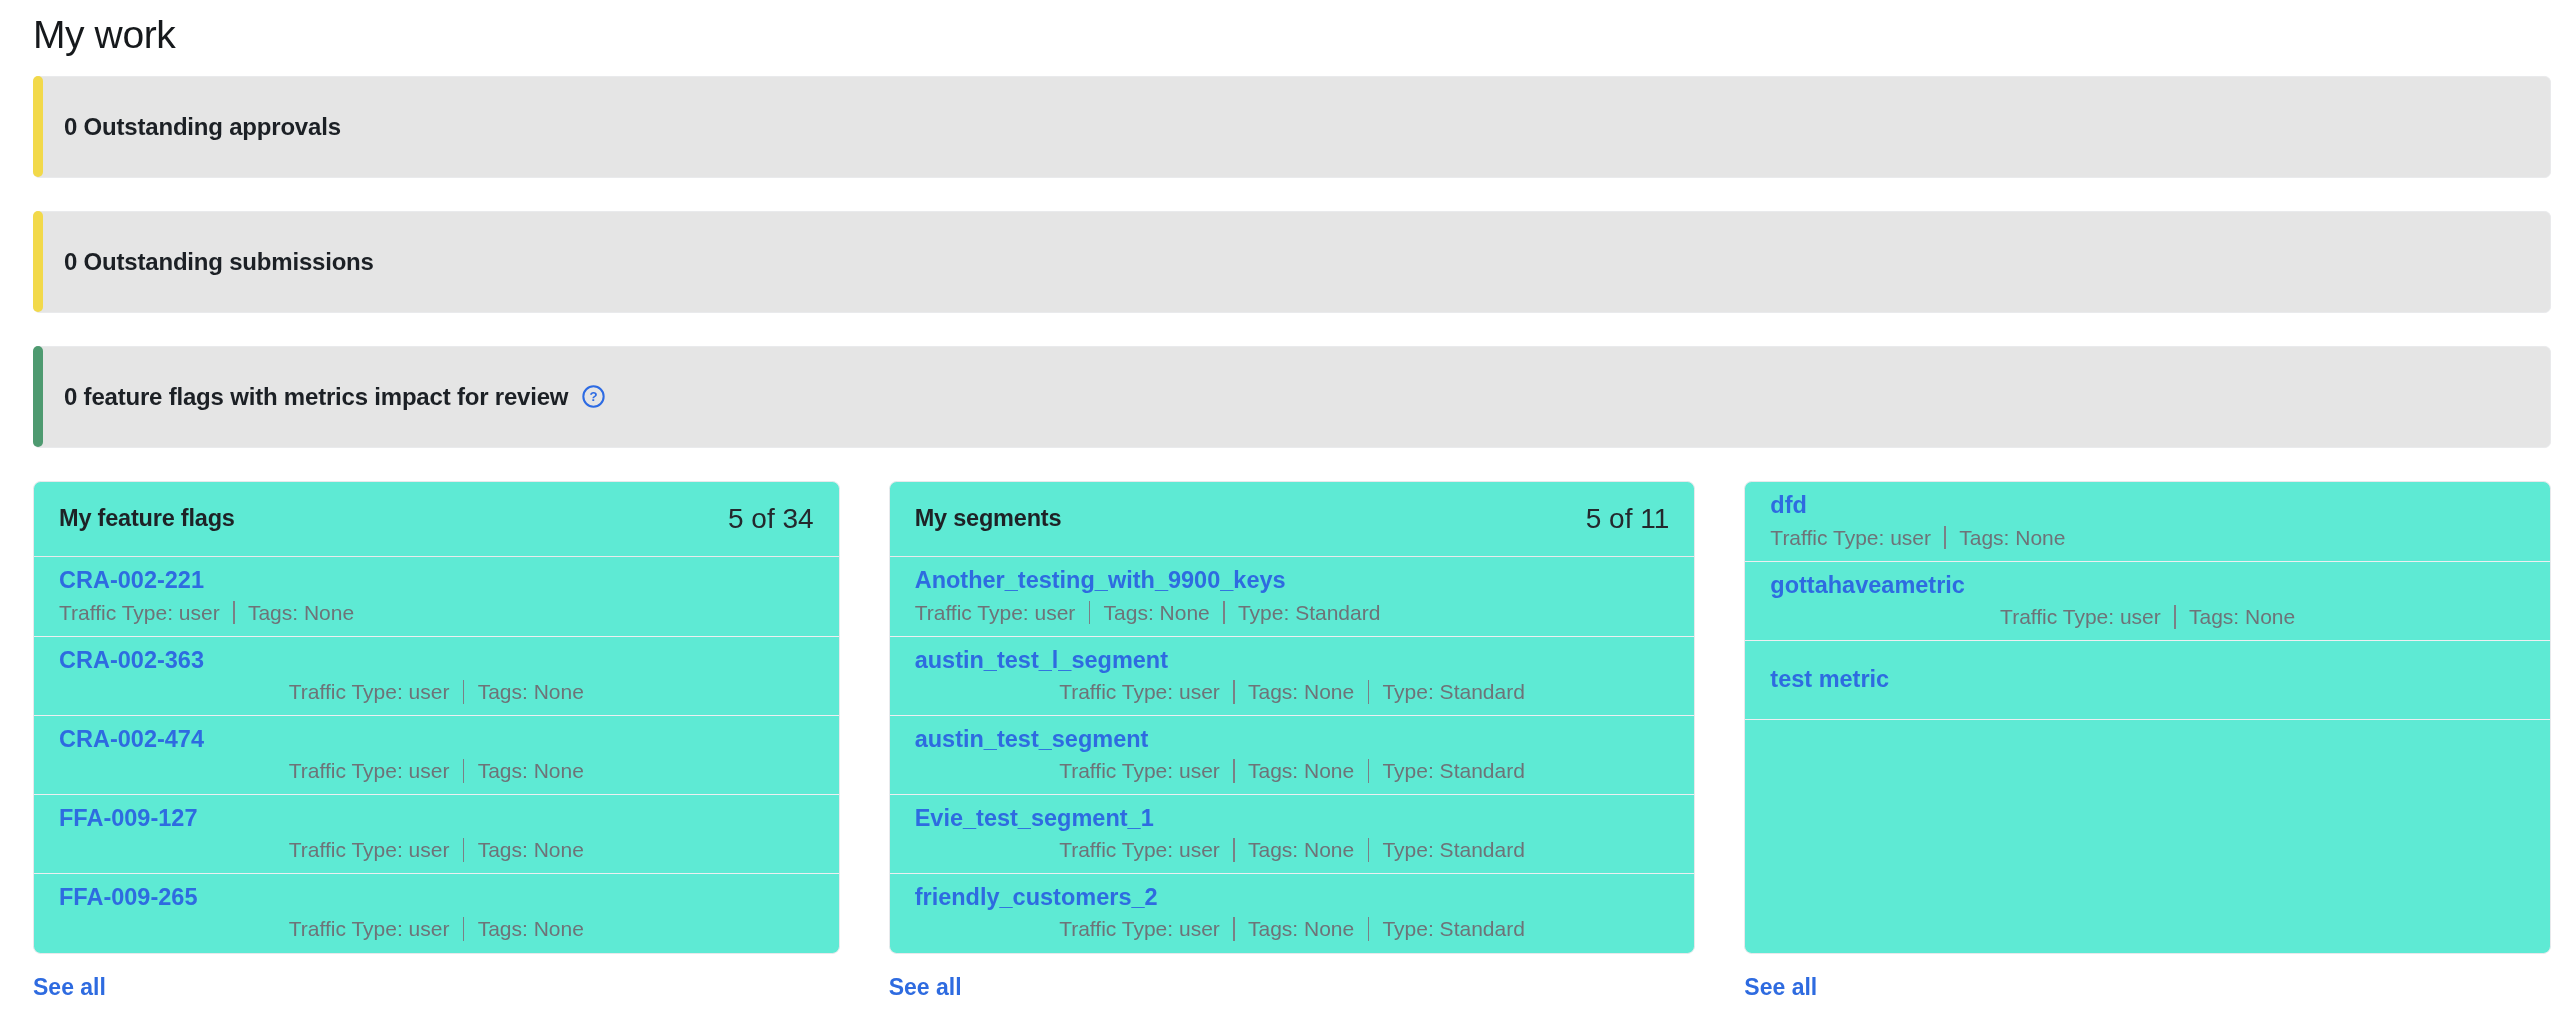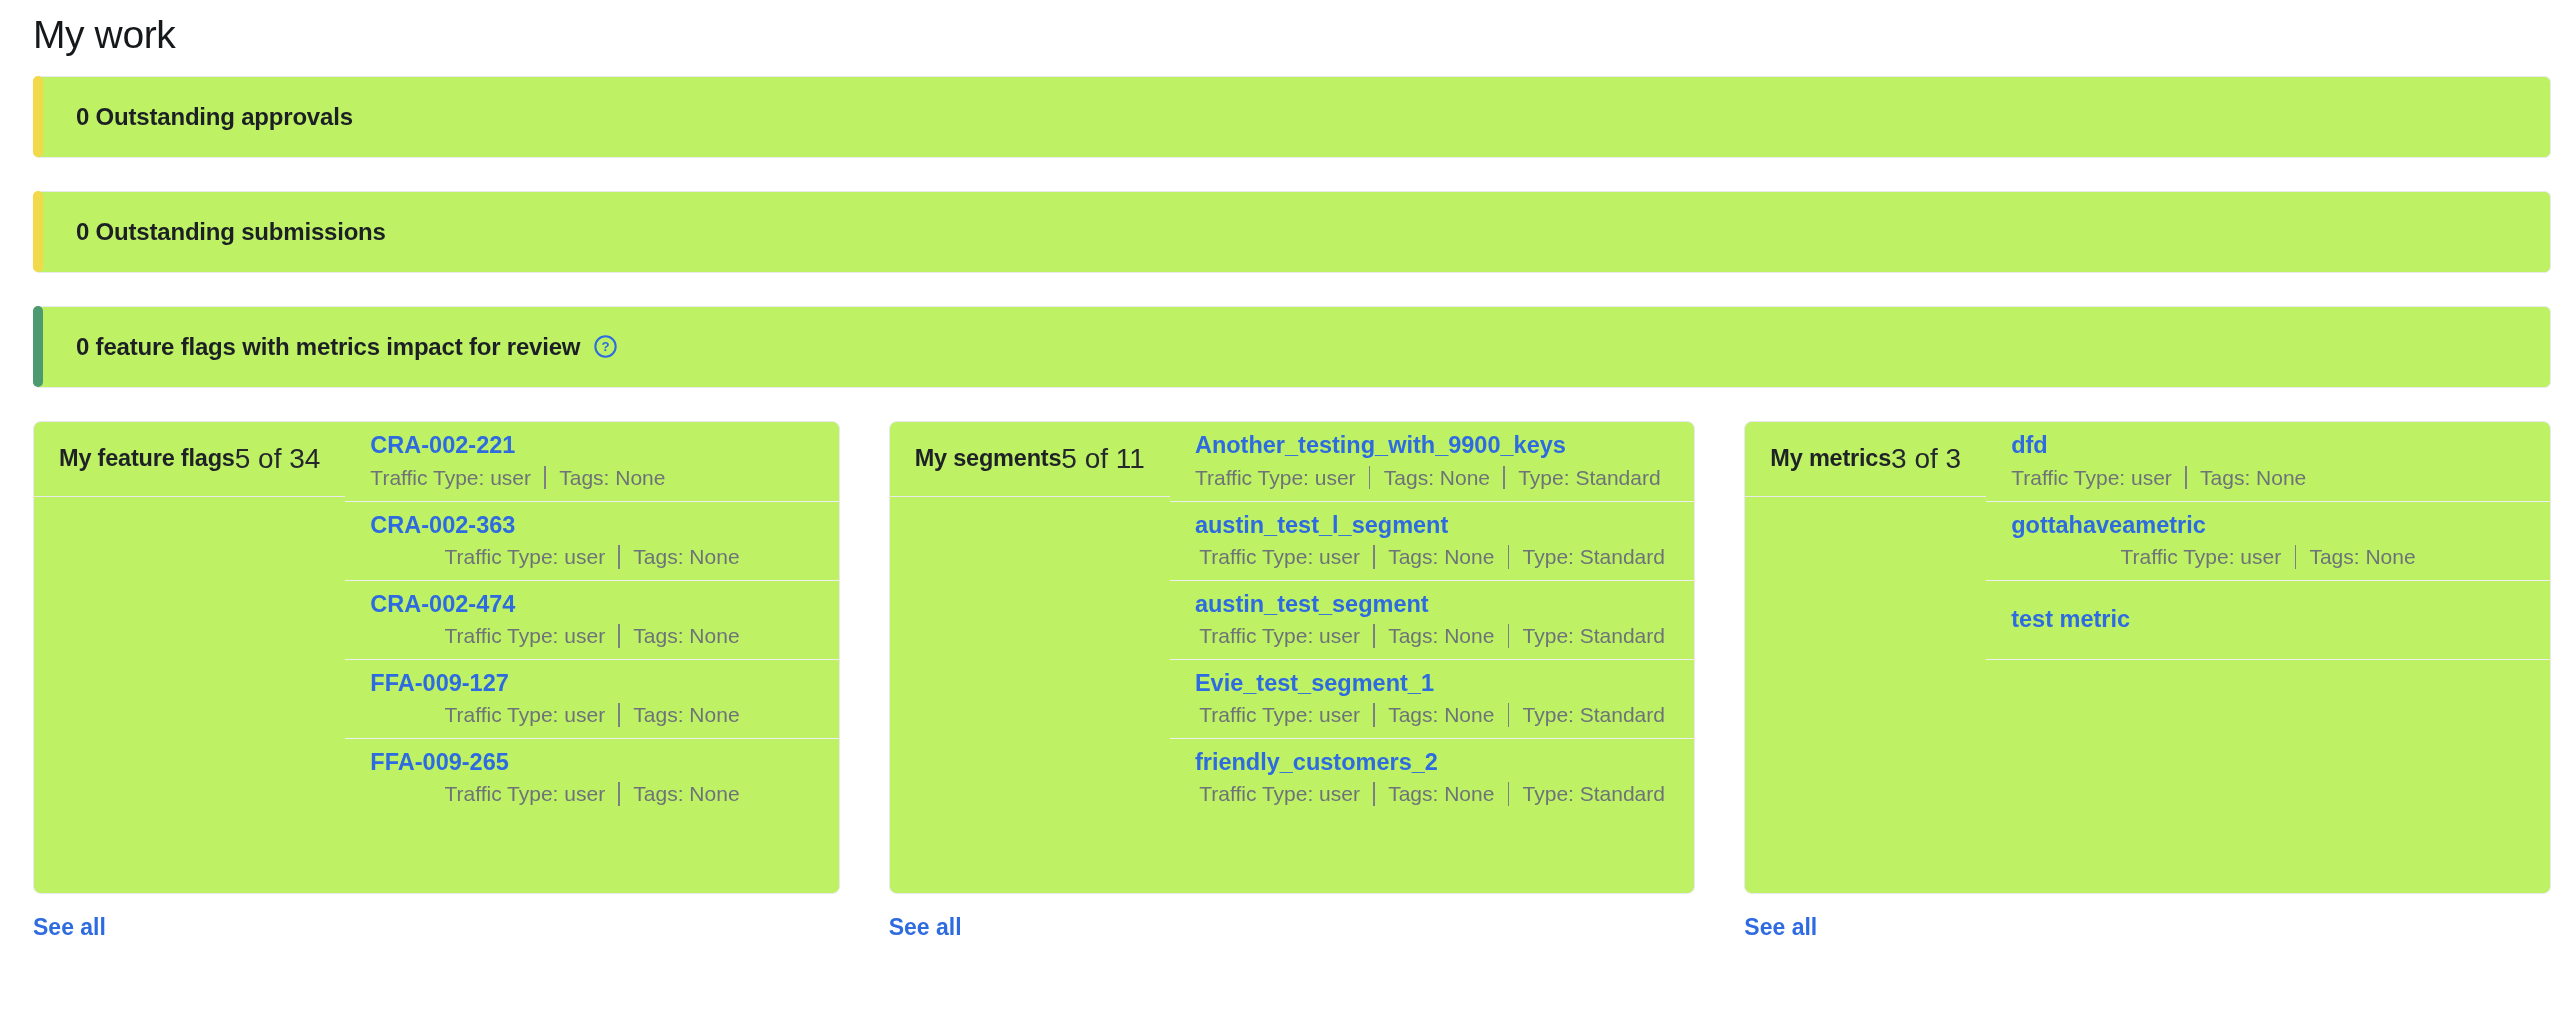--- a/index.html
+++ b/index.html
@@ -18,27 +18,27 @@
     font-weight: normal;
     line-height: 44px;
     letter-spacing: -0.4px;
     color: #16191c;
     margin-bottom: 19px;
   }
 
   
   .banner {
     position: relative;
-    height: 82px;
+    height: 102px;
     border: 0.8px solid #e9eaec;
     border-radius: 6.3px;
-    background: #bef264;
+    background: #e5e5e5;
     display: flex;
     align-items: center;
-    padding-left: 42px;
+    padding-left: 30px;
     margin-bottom: 33px;
   }
   .banner-accent-bar {
     position: absolute;
     left: -0.8px; top: -0.8px;
     height: calc(100% + 1.6px);
     width: 10.2px;
     border-radius: 6.3px;
     background: var(--accent, #f2d94a);
   }
@@ -60,22 +60,23 @@
   
   .cards-grid {
     display: grid;
     grid-template-columns: repeat(3, 1fr);
     column-gap: 49px;
   }
   .card {
     height: 473px;
     border: 0.8px solid #e7e9ec;
     border-radius: 7.8px;
-    background: #bef264;
-    display: flex;
+    background: #5eead4;
+    display: flex;
+    flex-direction: column;
     overflow: hidden;
   }
   .card-header {
     flex: none;
     height: 75px;
     display: flex;
     align-items: center;
     padding: 0 25px;
     border-bottom: 0.8px solid #e8eaec;
   }
@@ -334,24 +335,20 @@
                 </span>
               </div>
   </div>
 </div>
     </div>
     <a class="see-all" href="#">See all</a>
   </div>
 
   <div>
     <div class="card">
-      <div class="card-header">
-        <span class="card-title">My metrics</span>
-        <span class="card-count">3 of 3</span>
-      </div>
       <div class="card-body">
   <div class="item-row">
     <a class="item-name" href="#">dfd</a>
     <div class="item-meta">
                 <span class="meta-seg">
                   <span>Traffic Type: user</span>
                 </span>
                 <span class="meta-seg">
                   <span>Tags: None</span>
                 </span>

